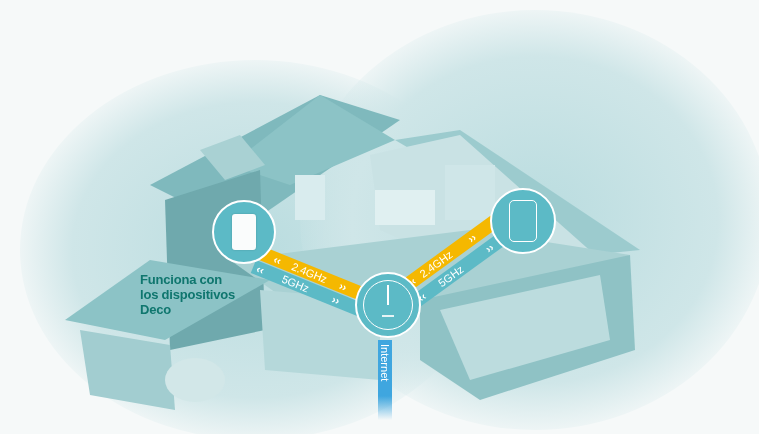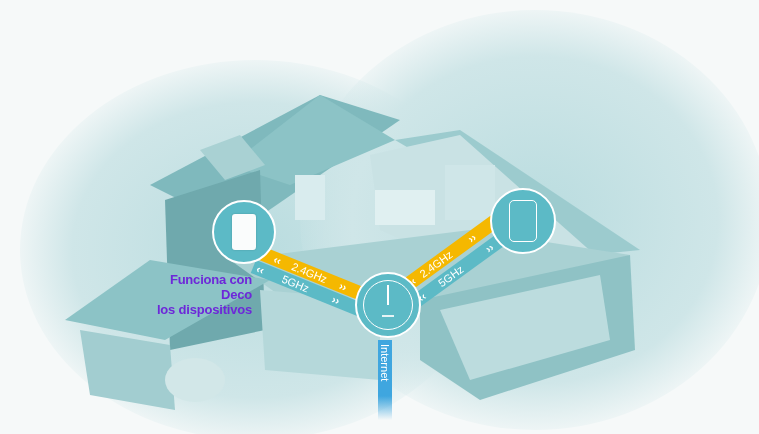--- a/index.html
+++ b/index.html
@@ -1,21 +1,21 @@
 <!DOCTYPE html>
 <html><head>
 <meta charset="utf-8">
 <style>
   html, body { margin:0; padding:0; }
   body { width:759px; height:434px; overflow:hidden; background:#f6f9f9; font-family:"Liberation Sans", sans-serif; position:relative; }
   .stage { position:absolute; inset:0; overflow:hidden; }
   .cloud { position:absolute; border-radius:50%; background: radial-gradient(ellipse at center, #b9dcdf 0%, #cfe6e8 55%, rgba(246,249,249,0) 75%); }
   svg.house { position:absolute; left:0; top:0; }
   .node { position:absolute; border-radius:50%; background:#5cbac6; border:2px solid #ffffff; box-sizing:border-box; display:flex; align-items:center; justify-content:center; }
-  .label { position:absolute; color:#6d28d9; font-weight:bold; font-size:13px; line-height:15px; text-align:right; letter-spacing:-0.2px; }
+  .label { position:absolute; color:#0f766e; font-weight:bold; font-size:13px; line-height:15px; text-align:left; letter-spacing:-0.2px; }
   .band { position:absolute; height:14px; color:#fff; font-size:11px; line-height:14px; white-space:nowrap; transform-origin:0 0; display:flex; align-items:center; }
   .band.y { background:#f5b800; }
   .band.b { background:#5cbac6; }
   .band span { display:inline-block; }
   .chev { font-weight:bold; font-size:11px; }
   .internet { position:absolute; left:378px; top:340px; width:14px; height:80px; background:linear-gradient(#3fa6df, #3fa6df 70%, rgba(63,166,223,0)); }
   .internet span { position:absolute; left:1px; top:4px; color:#fff; font-size:11px; writing-mode:vertical-rl; }
 </style>
 </head>
 <body>
@@ -92,16 +92,16 @@
       <div style="position:absolute;left:18px;top:34px;width:12px;height:2px;background:#e6f4f5;"></div>
     </div>
   </div>
 
   <div class="node" style="left:490px;top:188px;width:66px;height:66px;">
     <div style="width:26px;height:40px;border:1.5px solid #ffffff;border-radius:5px;"></div>
   </div>
 
   <div class="label" style="left:140px;top:272px;width:112px;">
     <div>Funciona con</div>
+    <div>los dispositivos</div>
     <div>Deco</div>
-    <div>los dispositivos</div>
   </div>
 </div>
 
 </body></html>

